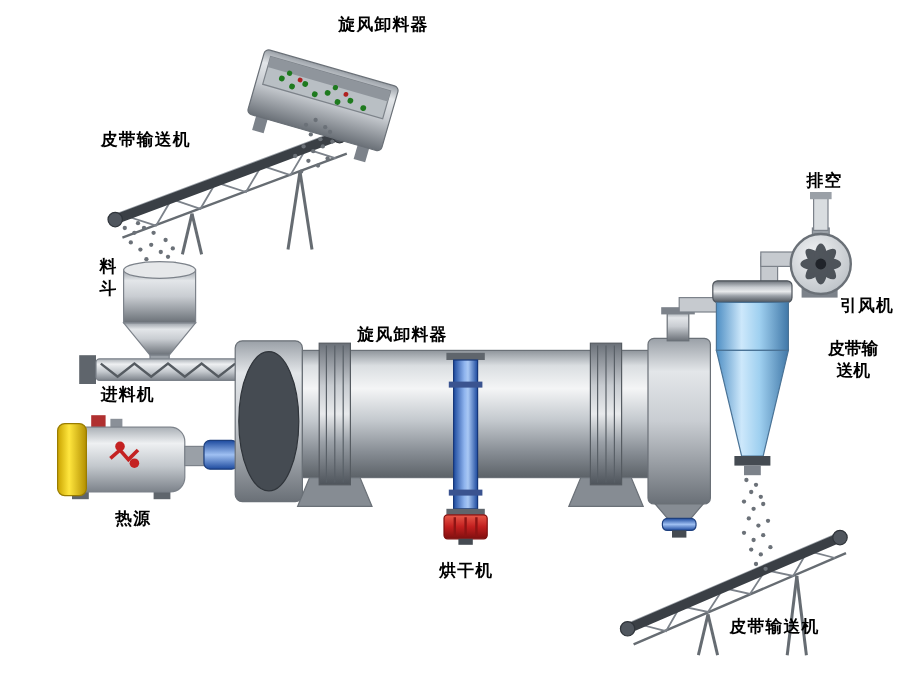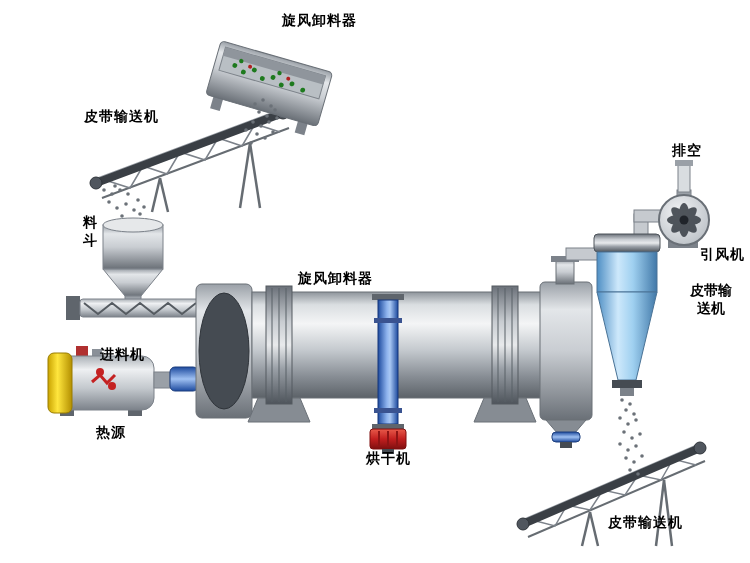--- a/index.html
+++ b/index.html
@@ -285,22 +285,22 @@
         <circle cx="634" cy="462" r="1.8"></circle>
       <circle cx="642" cy="456" r="1.8"></circle>
         <circle cx="630" cy="470" r="1.8"></circle>
         <circle cx="638" cy="474" r="1.8"></circle>
     </g>
   </svg>
 
   <div class="lbl" style="left:282px;top:12px;">旋风卸料器</div>
   <div class="lbl" style="left:84px;top:108px;">皮带输送机</div>
   <div class="lbl wrap" style="left:82px;top:214px;width:16px;">料斗</div>
-  <div class="lbl" style="left:100px;top:320px;margin-top:26px;">进料机</div>
+  <div class="lbl" style="left:84px;top:320px;">进料机</div>
   <div class="lbl" style="left:96px;top:424px;">热源</div>
   <div class="lbl" style="left:298px;top:270px;">旋风卸料器</div>
-  <div class="lbl" style="left:366px;top:450px;">烘干机</div>
+  <div class="lbl" style="left:366px;top:467px;">烘干机</div>
   <div class="lbl" style="left:672px;top:142px;">排空</div>
   <div class="lbl" style="left:700px;top:246px;">引风机</div>
   <div class="lbl wrap" style="left:688px;top:282px;width:46px;">皮带输送机</div>
   <div class="lbl" style="left:608px;top:514px;">皮带输送机</div>
 
 </div>
 
 </body></html>

